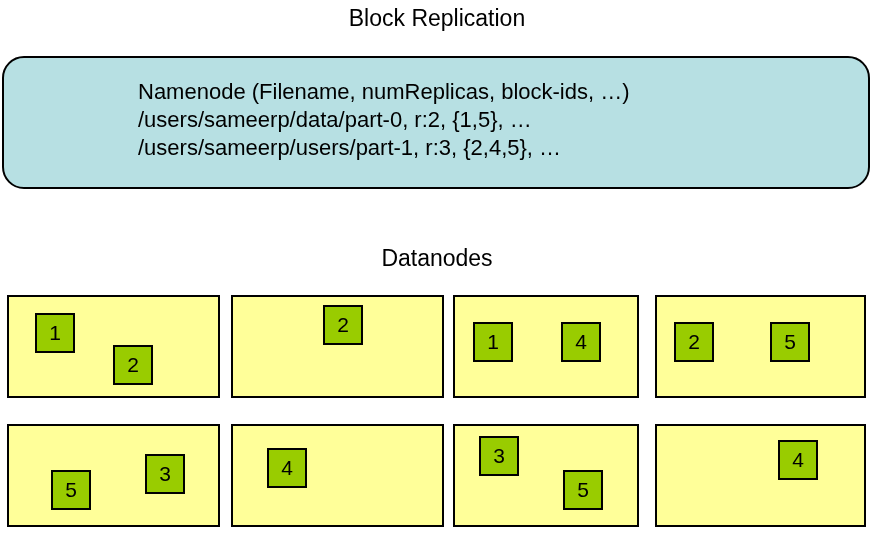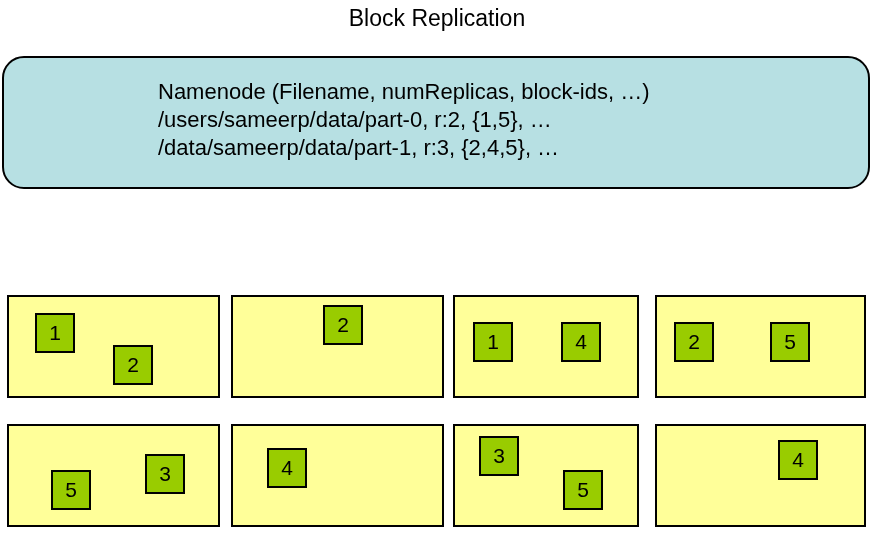--- a/index.html
+++ b/index.html
@@ -45,21 +45,20 @@
     box-sizing: border-box;
   }
   #namenode-text {
     position: absolute;
     left: 138px;
     top: 78px;
     color: #000000;
     font-size: 22px;
     line-height: 28px;
     white-space: nowrap;
-    margin-left: 20px;
   }
   #namenode-text .nn-line { display: block; }
 
   
   .datanode {
     position: absolute;
     background: #ffff99;
     border: 2px solid #000000;
     box-sizing: border-box;
   }
@@ -83,23 +82,24 @@
 
 <div id="canvas">
 
   <div class="title" id="page-title">Block Replication</div>
 
   <div id="namenode-box"></div>
 
   <div id="namenode-text">
     <span class="nn-line">Namenode (Filename, numReplicas, block-ids, …)</span>
     <span class="nn-line">/users/sameerp/data/part-0, r:2, {1,5}, …</span>
-    <span class="nn-line">/data/sameerp/data/part-1, r:3, {2,4,5}, …</span>
+    <span class="nn-line">/users/sameerp/users/part-1, r:3, {2,4,5}, …</span>
   </div>
 
+  <div class="title" id="datanodes-title">Datanodes</div>
 
   <div id="datanode-layer">
       <div class="datanode" style="left: 7px; top: 295px; width: 213px; height: 103px;">
         <div class="block" style="left: 26px; top: 16px;">1</div>
         <div class="block" style="left: 104px; top: 48px;">2</div>
       </div>
       <div class="datanode" style="left: 231px; top: 295px; width: 213px; height: 103px;">
         <div class="block" style="left: 90px; top: 8px;">2</div>
       </div>
       <div class="datanode" style="left: 453px; top: 295px; width: 186px; height: 103px;">

